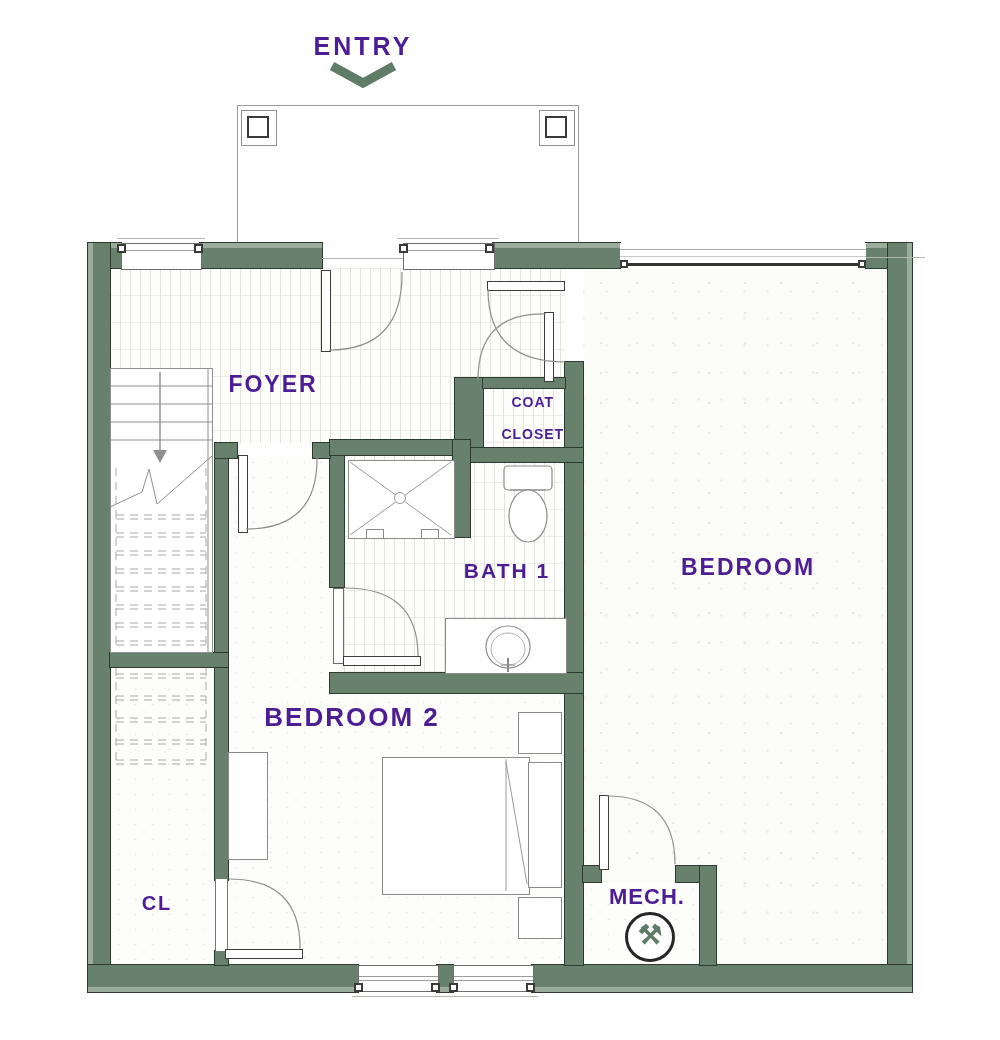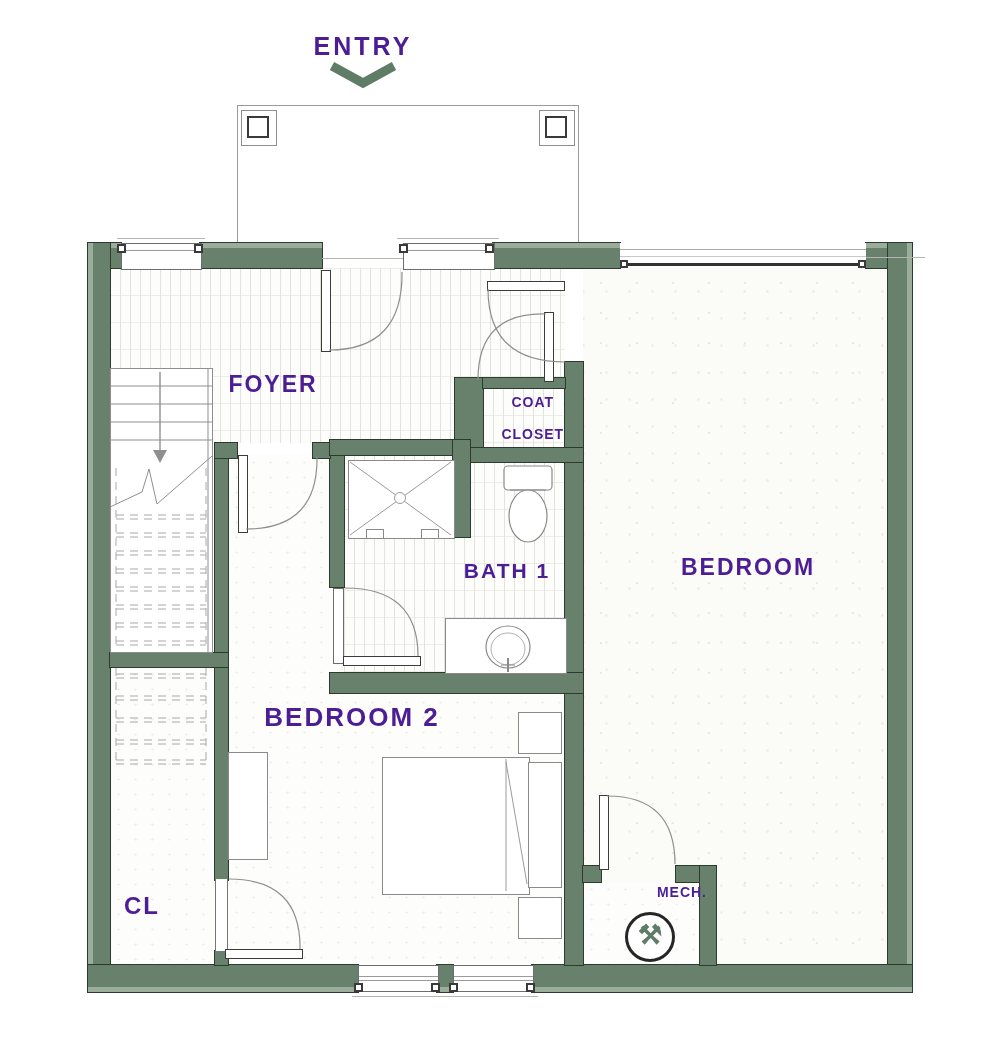--- a/index.html
+++ b/index.html
@@ -226,22 +226,22 @@
       <line x1="506" y1="759" x2="506" y2="891"></line>
       <line x1="506" y1="762" x2="527" y2="884"></line>
     </g>
   </svg>
 
   <div class="abs lbl" style="left:263px;top:32px;width:200px;font-size:25px;letter-spacing:3px;">ENTRY</div>
   <div class="abs lbl" style="left:193px;top:371px;width:160px;font-size:23px;">FOYER</div>
   <div class="abs lbl" style="left:648px;top:554px;width:200px;font-size:23px;">BEDROOM</div>
   <div class="abs lbl" style="left:427px;top:559px;width:160px;font-size:21px;">BATH 1</div>
   <div class="abs lbl" style="left:262px;top:702px;width:180px;font-size:26px;">BEDROOM 2</div>
-  <div class="abs lbl" style="left:102px;top:892px;width:80px;font-size:24px;">CL</div>
-  <div class="abs lbl" style="left:587px;top:884px;width:120px;font-size:14px;letter-spacing:1px;text-align:right;">MECH.</div>
+  <div class="abs lbl" style="left:117px;top:892px;width:80px;font-size:20px;">CL</div>
+  <div class="abs lbl" style="left:587px;top:884px;width:120px;font-size:22px;letter-spacing:1px;">MECH.</div>
   <div class="abs lbl" style="left:473px;top:378px;width:100px;font-size:14px;line-height:16px;letter-spacing:1px;">
     <span>COAT</span><br>
     <span>CLOSET</span>
   </div>
 
   <div id="mech-icon" class="abs" style="left:625px;top:912px;width:44px;height:44px;"><span>⚒</span></div>
 
 </div>
 
 </body></html>

